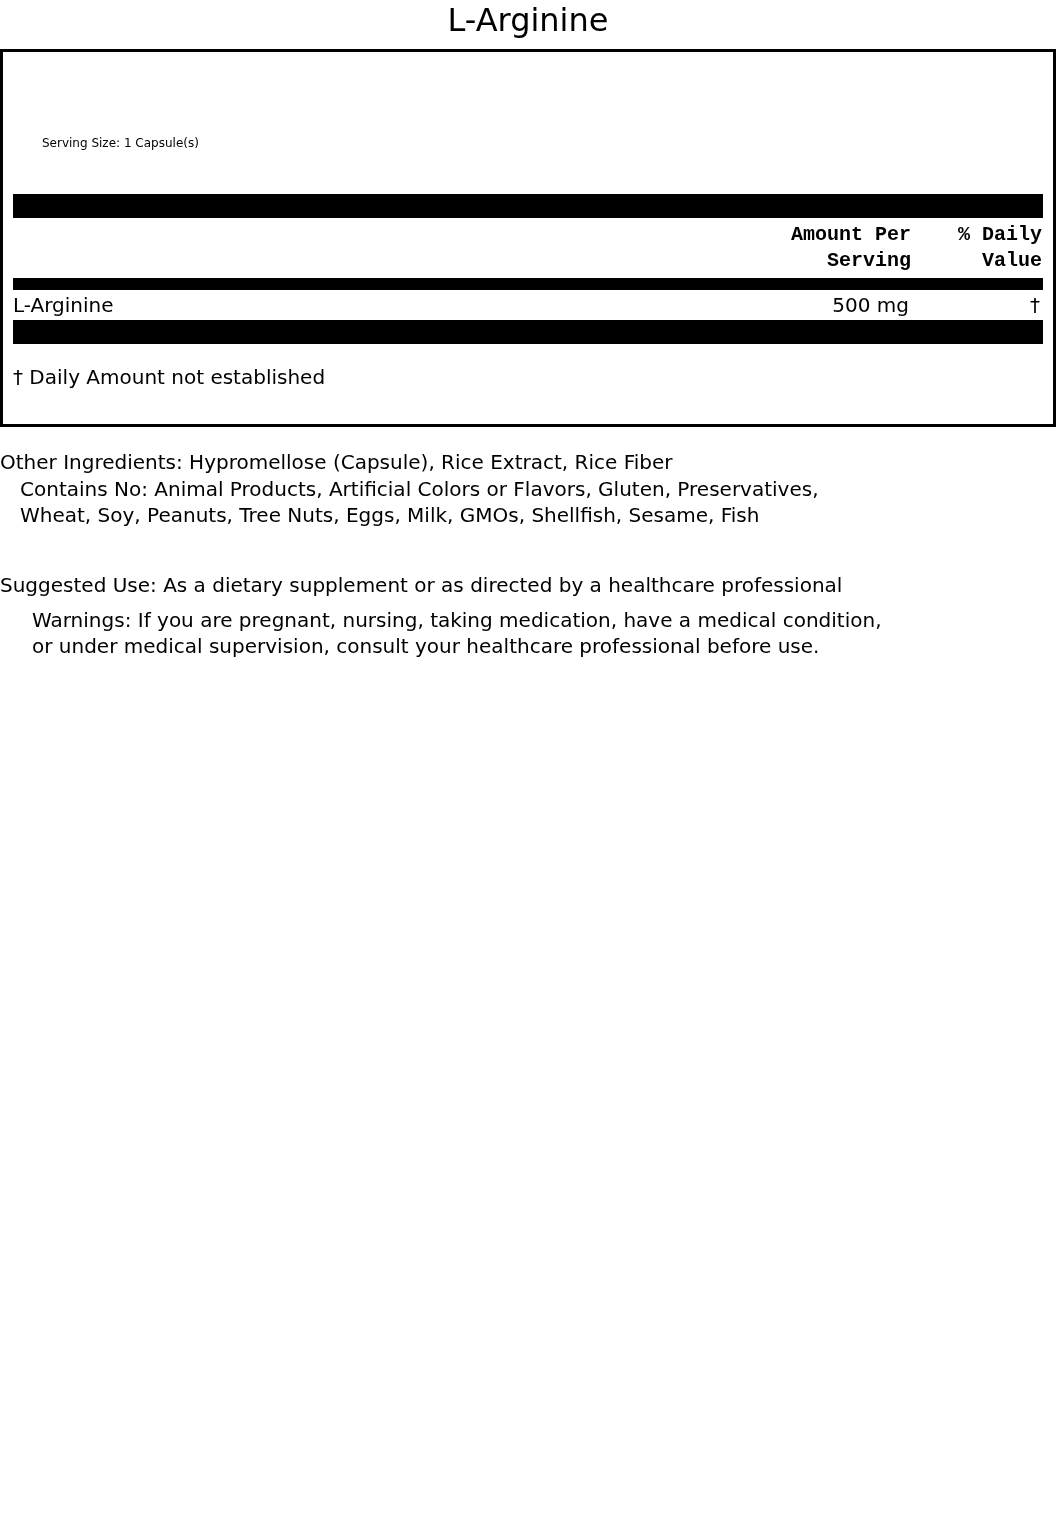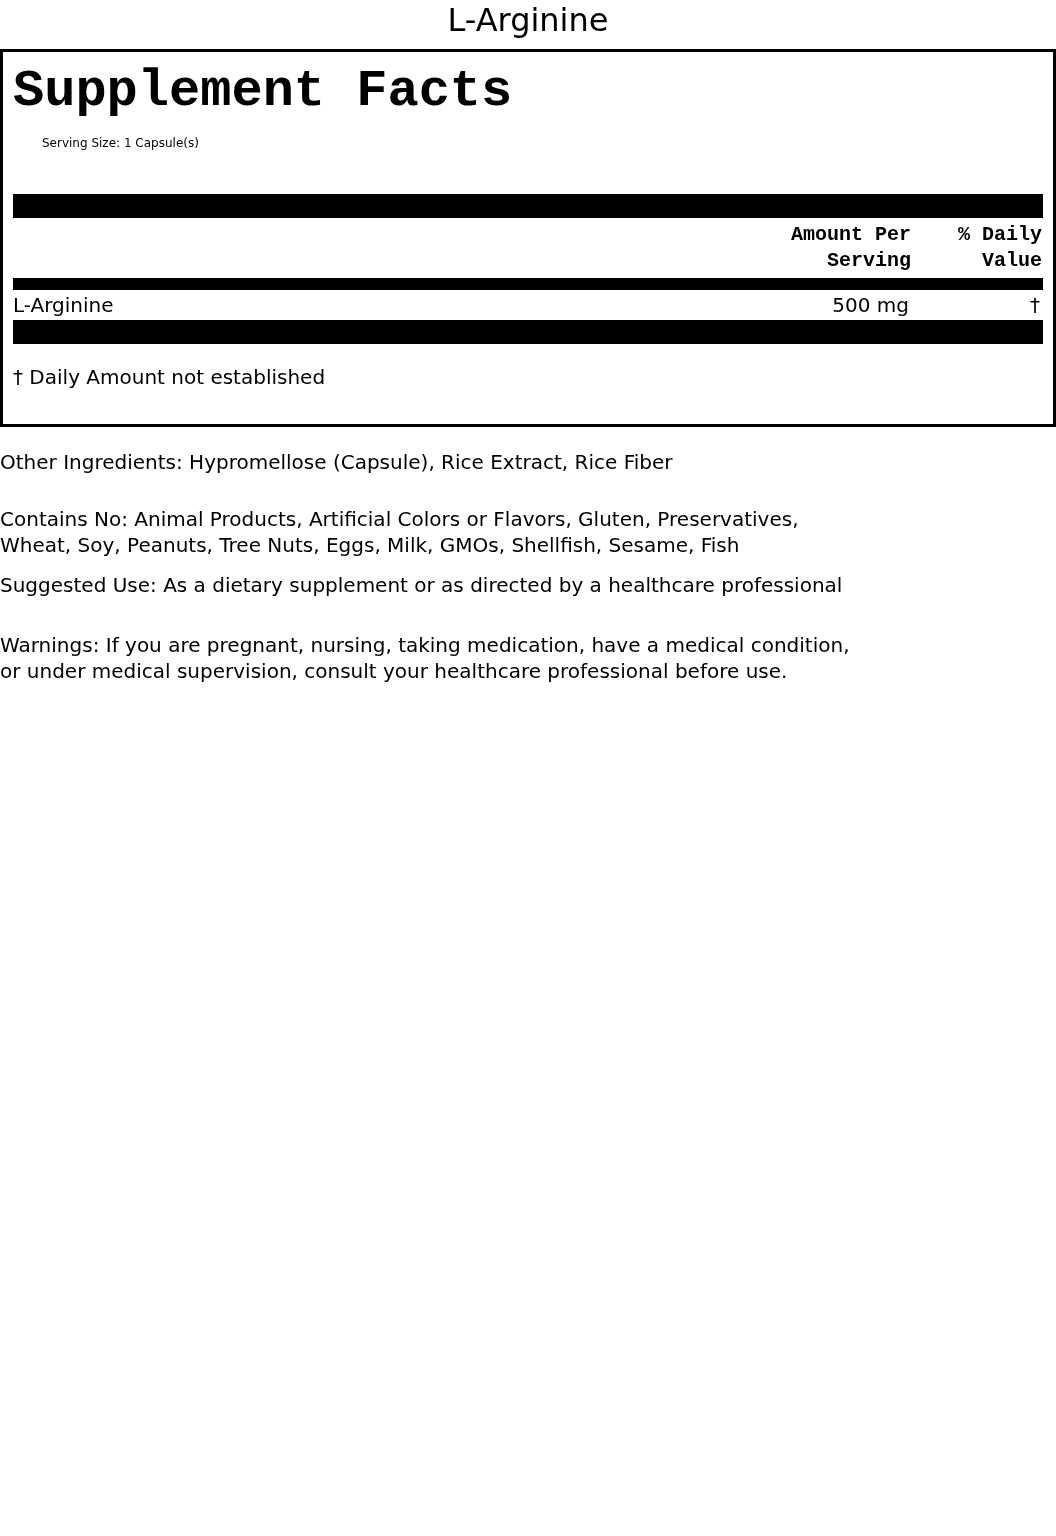--- a/index.html
+++ b/index.html
@@ -13,21 +13,20 @@
     .row-text { position: absolute; font-size: 20px; line-height: 26px; }
     .footnote { position: absolute; left: 10px; top: 312px; font-size: 20px; line-height: 26px; }
     .para { position: absolute; left: 0; width: 864px; font-size: 20px; line-height: 26px; }
   </style>
 </head>
 <body>
 
 <div class="page-title">L-Arginine</div>
 
 <div class="facts-box">
-  <div class="facts-title">Supplement Facts</div>
   <div class="serving" style="top:78px;">Serving Size: 1 Capsule(s)</div>
 
   <div class="bar" style="top:142px; height:24px;"></div>
 
   <div class="col-head" style="top:170px; right:142px;">
     <div>Amount Per</div>
     <div>Serving</div>
   </div>
   <div class="col-head" style="top:170px; right:11px;">
     <div>% Daily</div>
@@ -41,15 +40,15 @@
     <div class="row-text" style="top:240px; right:144px;">500 mg</div>
     <div class="row-text" style="top:240px; right:13px;">†</div>
   </div>
 
   <div class="bar" style="top:268px; height:24px;"></div>
 
   <div class="footnote">† Daily Amount not established</div>
 </div>
 
 <div class="para" style="top:449px;">Other Ingredients: Hypromellose (Capsule), Rice Extract, Rice Fiber</div>
-<div class="para" style="top:506px;">Contains No: Animal Products, Artificial Colors or Flavors, Gluten, Preservatives, Wheat, Soy, Peanuts, Tree Nuts, Eggs, Milk, GMOs, Shellfish, Sesame, Fish</div>
+<div class="para" style="top:476px;padding-left:20px;">Contains No: Animal Products, Artificial Colors or Flavors, Gluten, Preservatives, Wheat, Soy, Peanuts, Tree Nuts, Eggs, Milk, GMOs, Shellfish, Sesame, Fish</div>
 <div class="para" style="top:572px;">Suggested Use: As a dietary supplement or as directed by a healthcare professional</div>
-<div class="para" style="top:632px;">Warnings: If you are pregnant, nursing, taking medication, have a medical condition, or under medical supervision, consult your healthcare professional before use.</div>
+<div class="para" style="top:607px;margin-left:32px;">Warnings: If you are pregnant, nursing, taking medication, have a medical condition, or under medical supervision, consult your healthcare professional before use.</div>
 
 </body></html>

